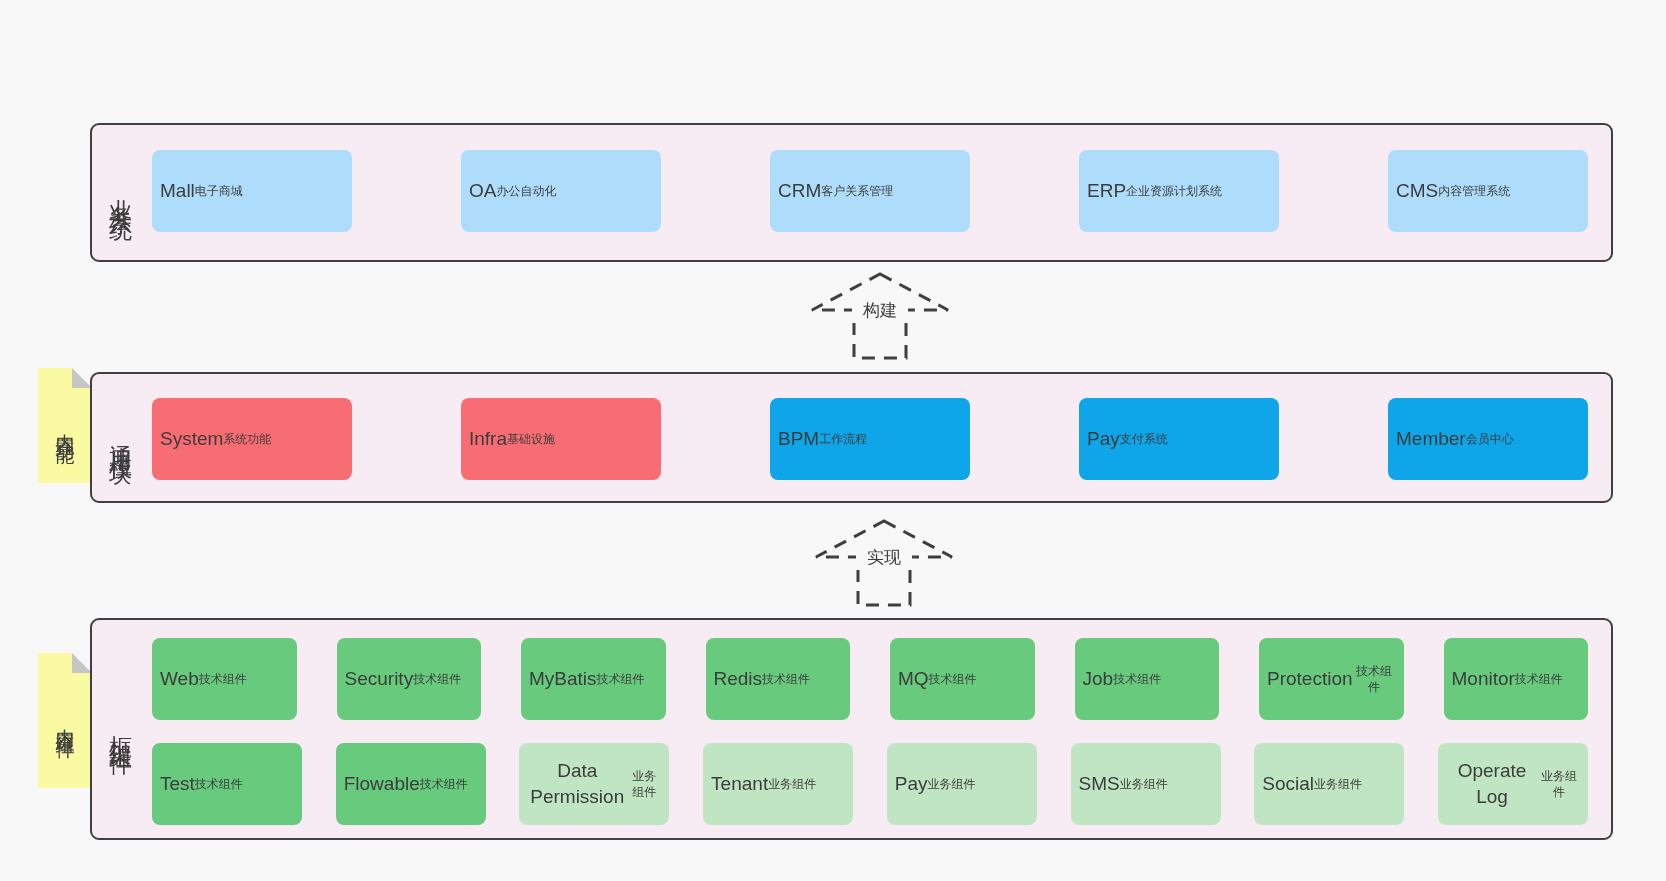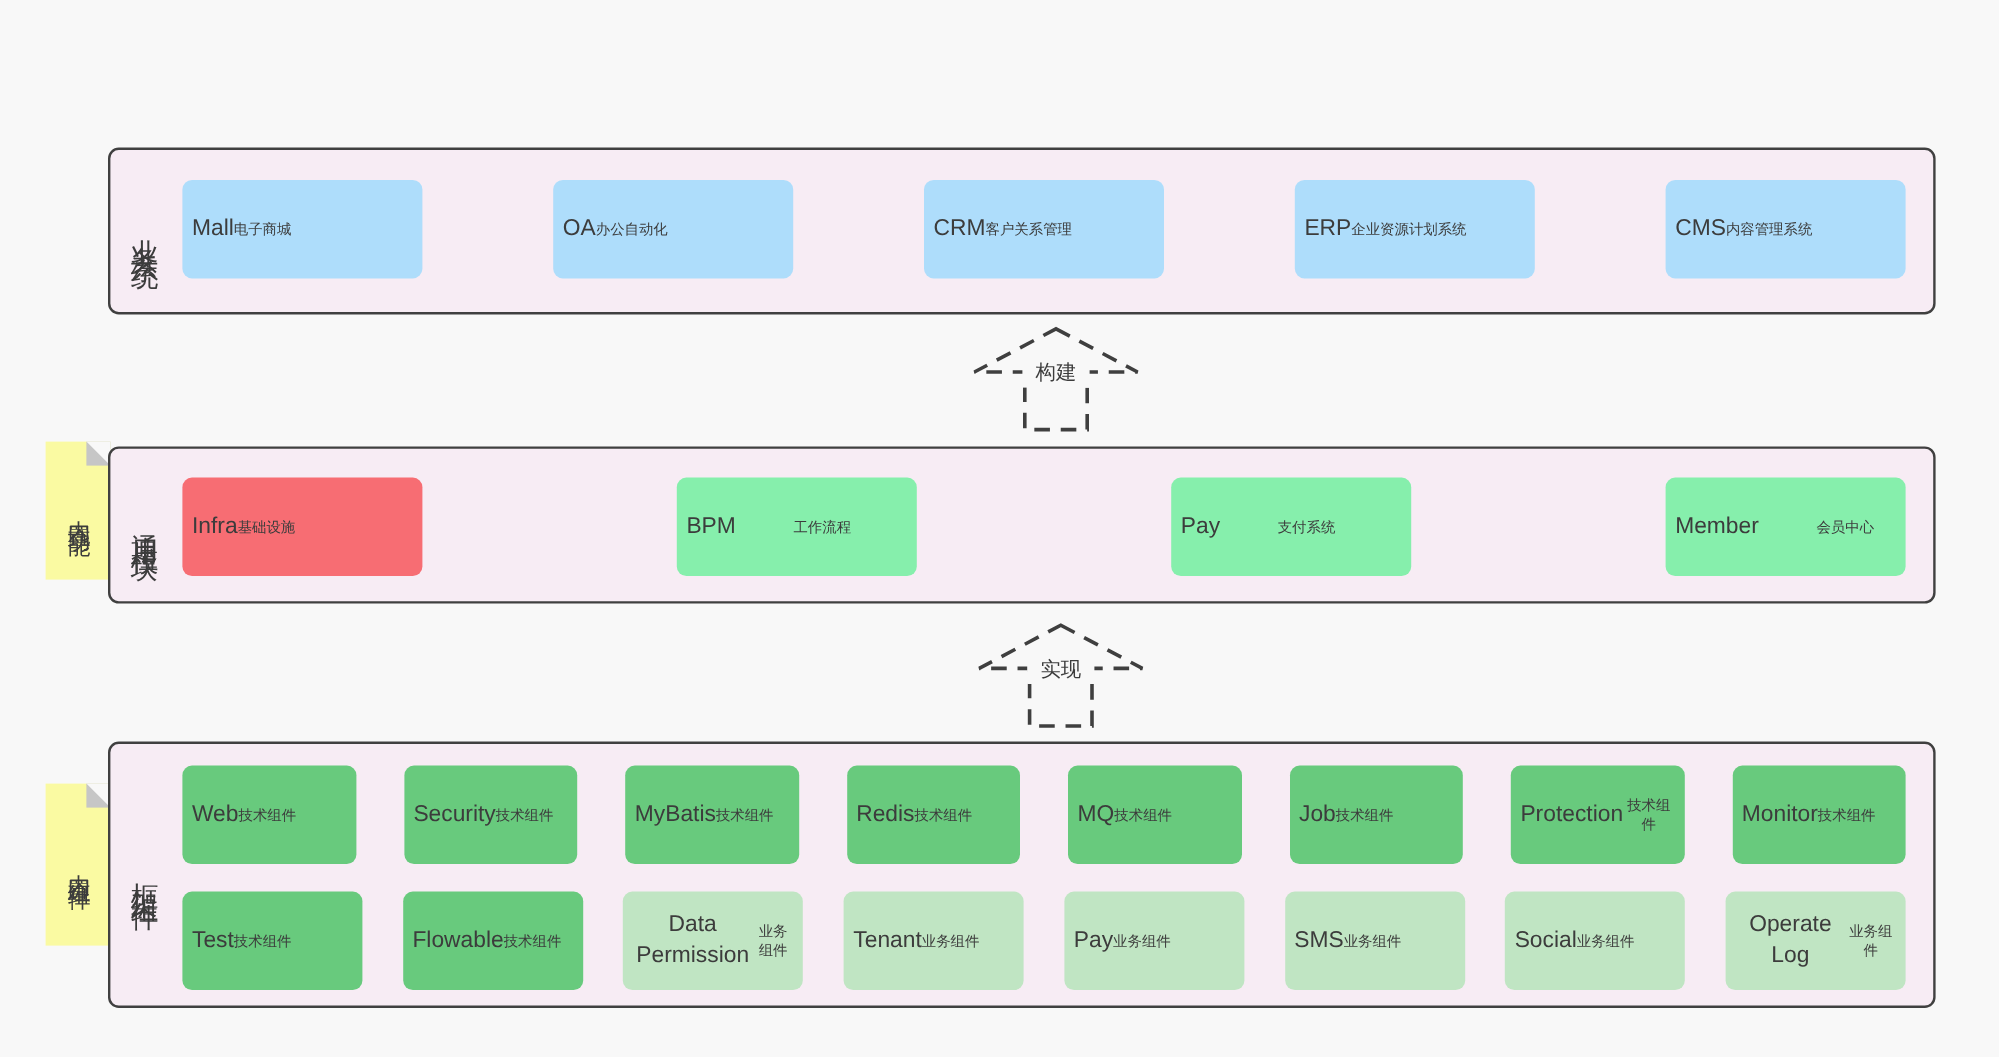--- a/index.html
+++ b/index.html
@@ -58,21 +58,21 @@
     justify-content:flex-start;
     text-align:center;
     box-sizing:border-box;
     padding:2px 8px;
     line-height:1.35;
   }
   .w200 { width:200px; }
   .w150 { width:150px; }
   .blue  { background:#aeddfb; }
   .red   { background:#f76d73; }
-  .pink  { background:#86efac;gap:48px; }
+  .pink  { background:#0ea5e9; }
   .green { background:#68ca7d; }
   .lgreen{ background:#c0e5c3; }
   .box-title { font-size:19px; }
   .box-subtitle { font-size:12px; }
   .arrow {
     position:absolute;
     width:144px;
     height:90px;
   }
   .arrow1 { left:808px; top:271px; }
@@ -145,20 +145,24 @@
 
   <div class="note note1">
     <span class="note-fold"></span>
     <span class="note-text">内置功能</span>
   </div>
 
   <div class="panel panel2">
     <div class="vlabel">通用模块</div>
     <div class="box-row row-p2">
       <div class="box red w200">
+        <div class="box-title">System</div>
+        <div class="box-subtitle">系统功能</div>
+      </div>
+      <div class="box red w200">
         <div class="box-title">Infra</div>
         <div class="box-subtitle">基础设施</div>
       </div>
       <div class="box pink w200">
         <div class="box-title">BPM</div>
         <div class="box-subtitle">工作流程</div>
       </div>
       <div class="box pink w200">
         <div class="box-title">Pay</div>
         <div class="box-subtitle">支付系统</div>

